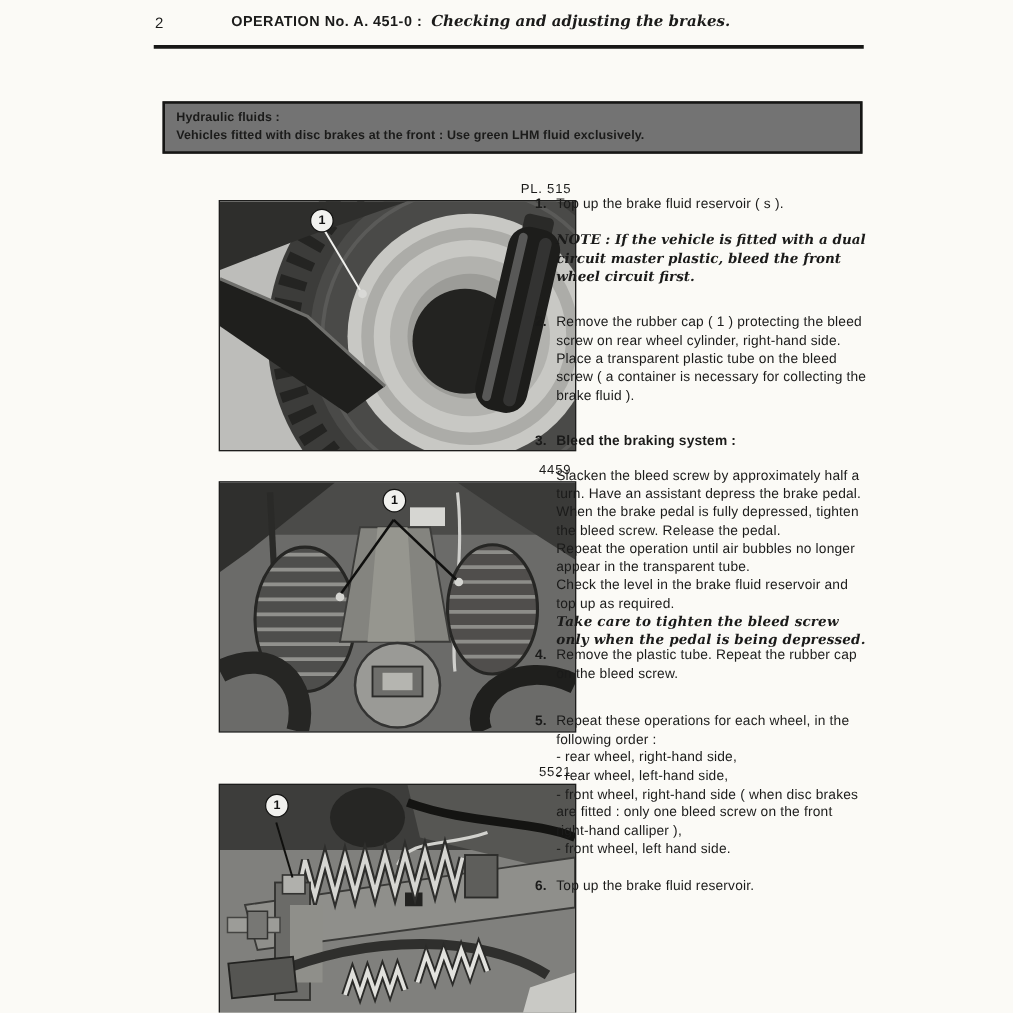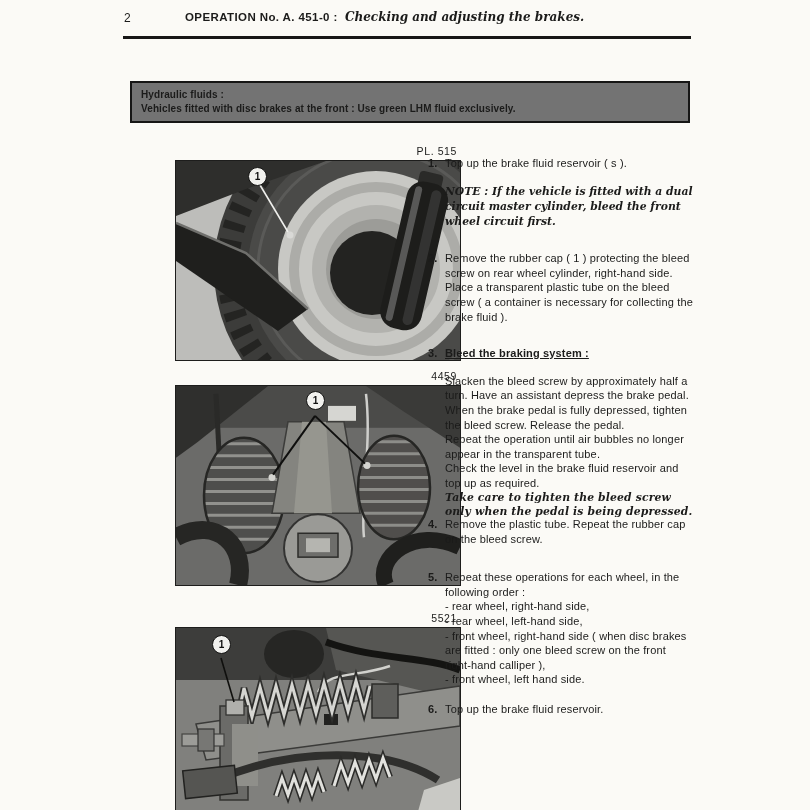--- a/index.html
+++ b/index.html
@@ -22,21 +22,21 @@
   .fig{position:absolute;left:128px;width:284px;margin-left:47px;}
   .figref{text-align:right;font-size:10.5px;letter-spacing:.6px;padding-right:2px;margin-bottom:3px;}
   .photo{position:relative;width:284px;border:1.5px solid #1d1d1c;background:#9a9a98;overflow:hidden;}
   .photo svg{display:block;width:100%;height:100%;}
   .badge{position:absolute;width:17px;height:17px;border-radius:50%;background:#f1f1ee;border:1.5px solid #141413;display:flex;align-items:center;justify-content:center;font-size:10px;font-weight:bold;color:#111;}
 
   
   .step{position:absolute;left:428px;width:266px;font-size:11px;line-height:1.33;letter-spacing:.15px;}
   .step .num{position:absolute;left:0;top:0;font-weight:bold;}
   .step .txt{display:block;padding-left:17px;white-space:pre-line;}
-  .step .head{display:block;padding-left:17px;font-weight:bold;text-decoration:underline;}
+  .step .head{display:block;padding-left:17px;font-weight:bold;}
   .note{position:absolute;left:445px;width:252px;font-family:"DejaVu Serif",serif;font-style:italic;font-weight:bold;font-size:10.8px;line-height:1.4;}
   .ital{font-family:"DejaVu Serif",serif;font-style:italic;font-weight:bold;font-size:10.8px;white-space:pre-line;display:block;padding-left:17px;}
 </style>
 </head>
 <body>
 
 <div id="page">
 
   <div class="hnum">2</div>
   <div class="hdr">
@@ -175,21 +175,21 @@
       </svg>
       <div class="badge" style="left:36px;top:7px">1</div>
     </div>
   </div>
 
   <div class="step" style="top:156px">
     <span class="num">1.</span>
     <span class="txt">Top up the brake fluid reservoir ( s ).</span>
   </div>
 
-  <div class="note" style="top:184px">NOTE : If the vehicle is fitted with a dual circuit master cylinder, bleed the front wheel circuit first.</div>
+  <div class="note" style="top:184px">NOTE : If the vehicle is fitted with a dual circuit master plastic, bleed the front wheel circuit first.</div>
 
   <div class="step" style="top:251px">
     <span class="num">2.</span>
     <span class="txt">Remove the rubber cap ( 1 ) protecting the bleed screw on rear wheel cylinder, right-hand side.
 Place a transparent plastic tube on the bleed screw ( a container is necessary for collecting the brake fluid ).</span>
   </div>
 
   <div class="step" style="top:346px">
     <span class="num">3.</span>
     <span class="head">Bleed the braking system :</span>

